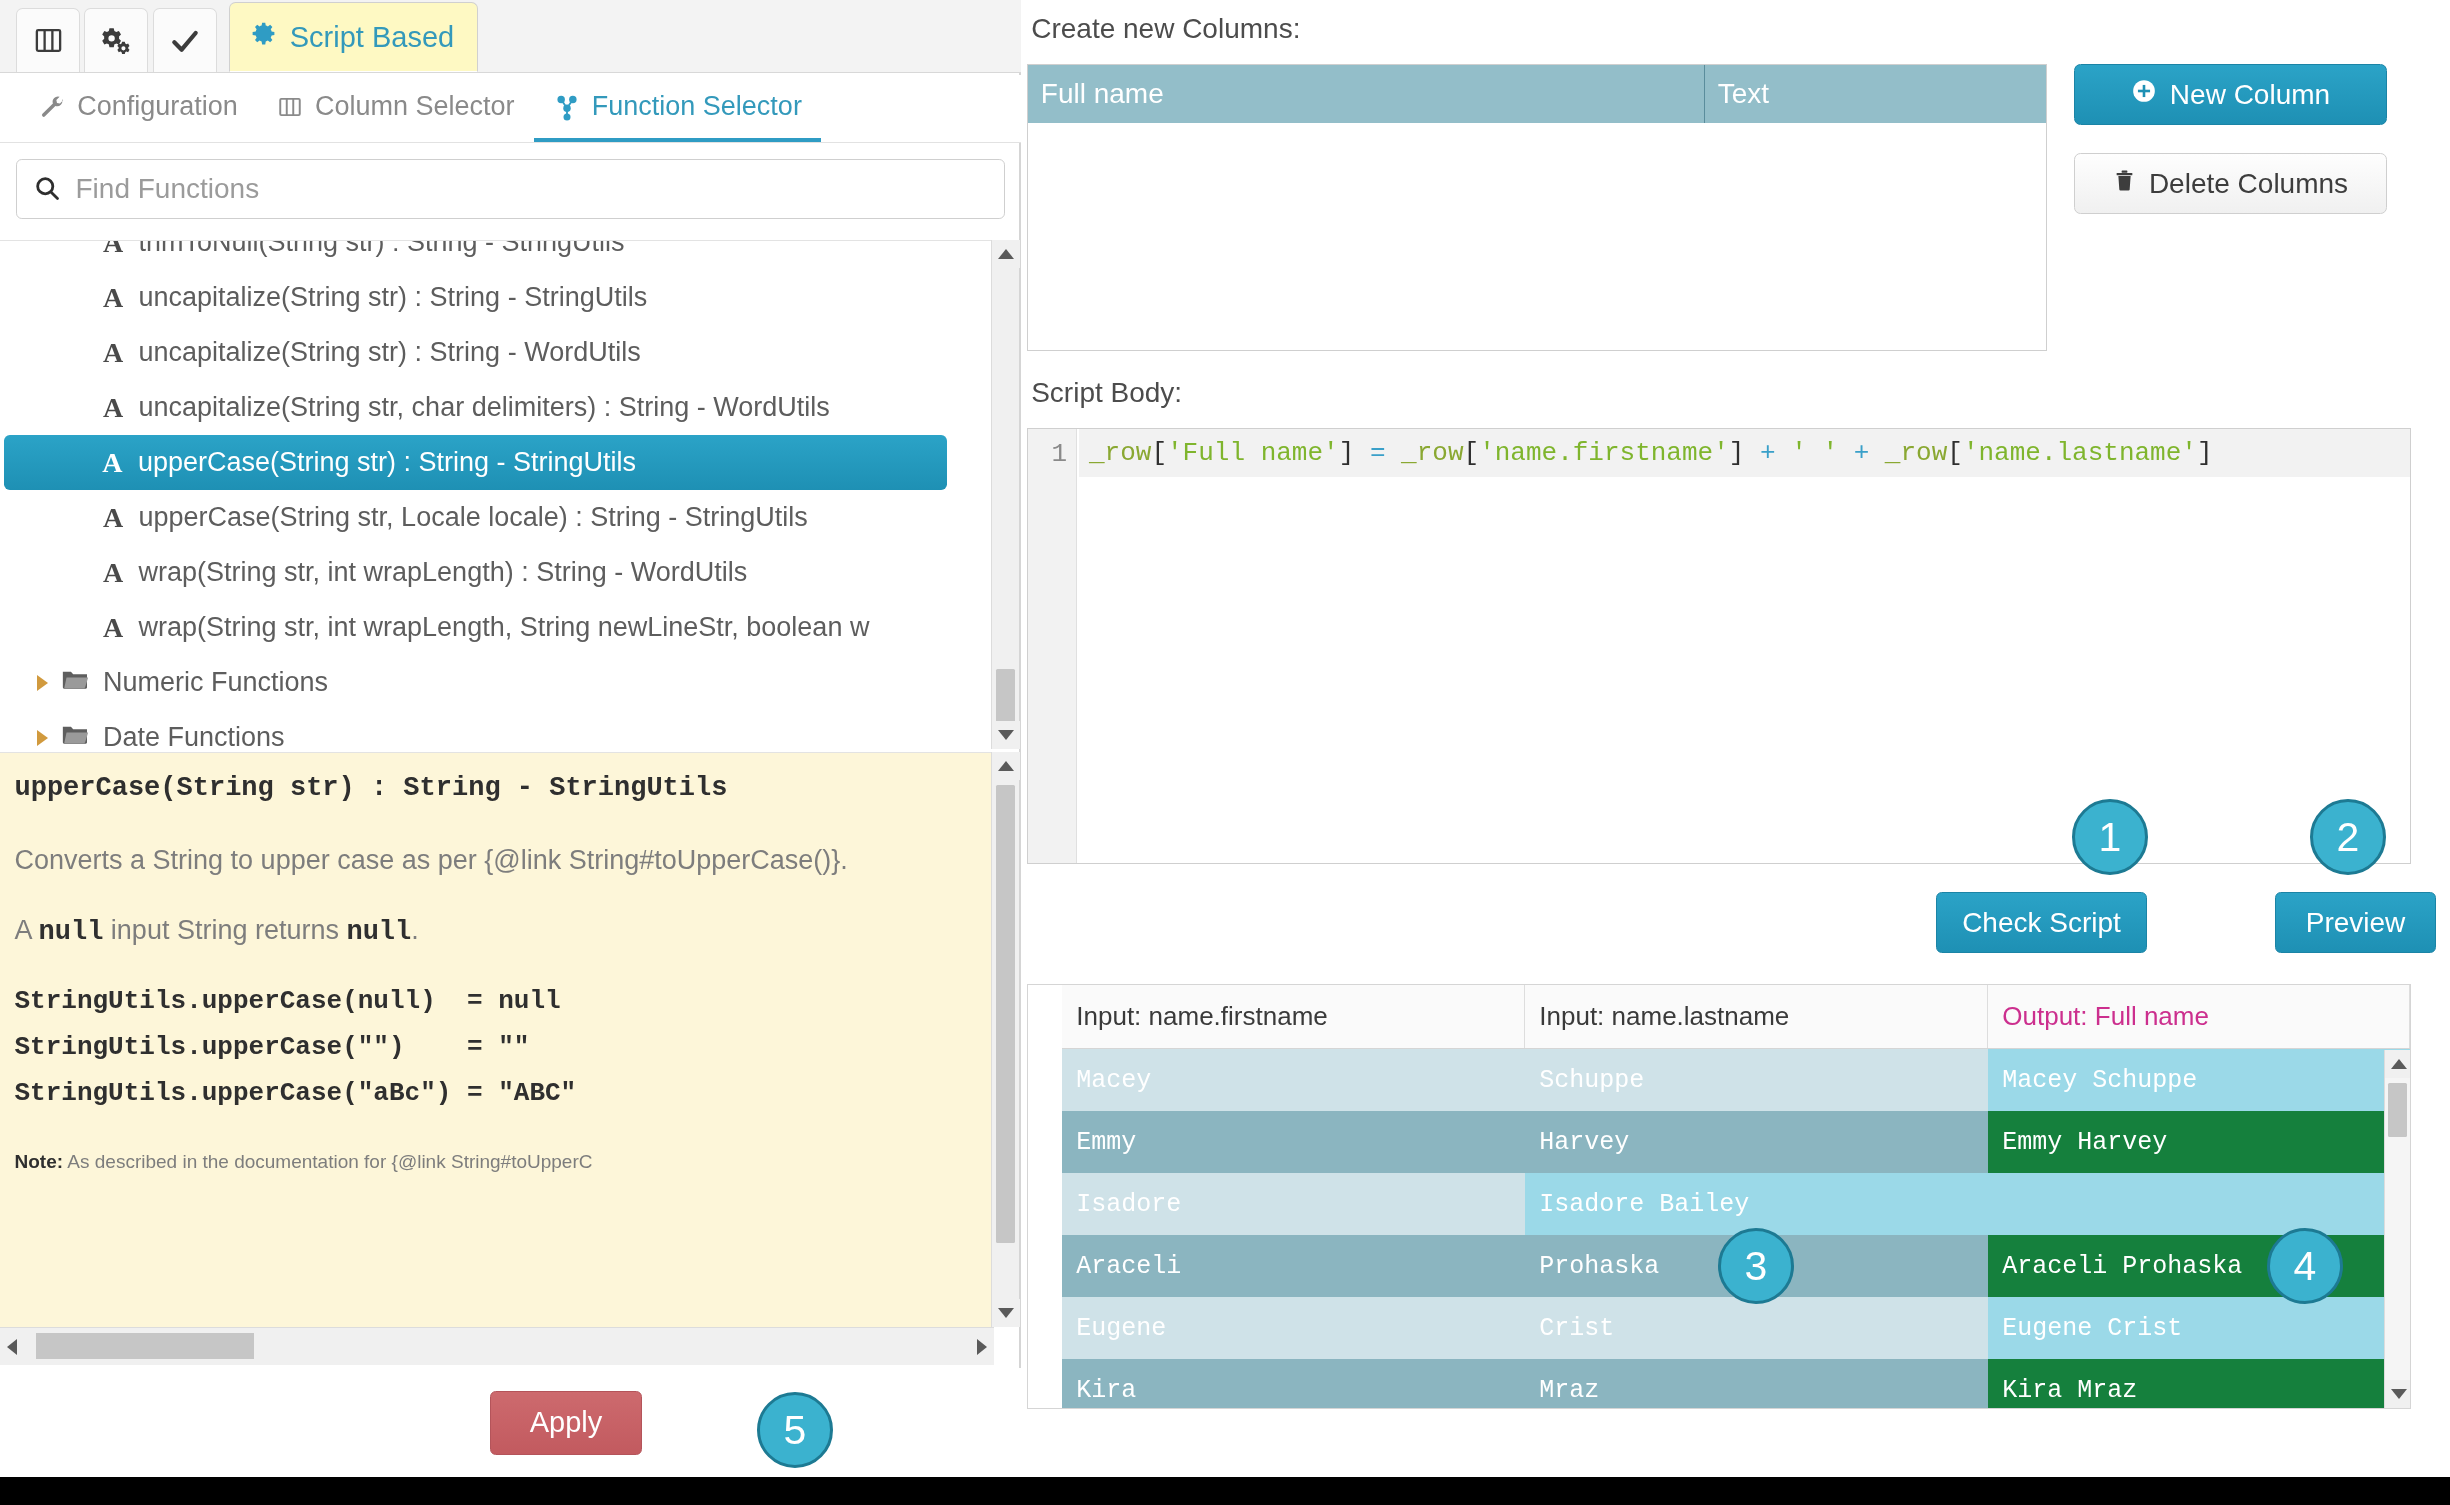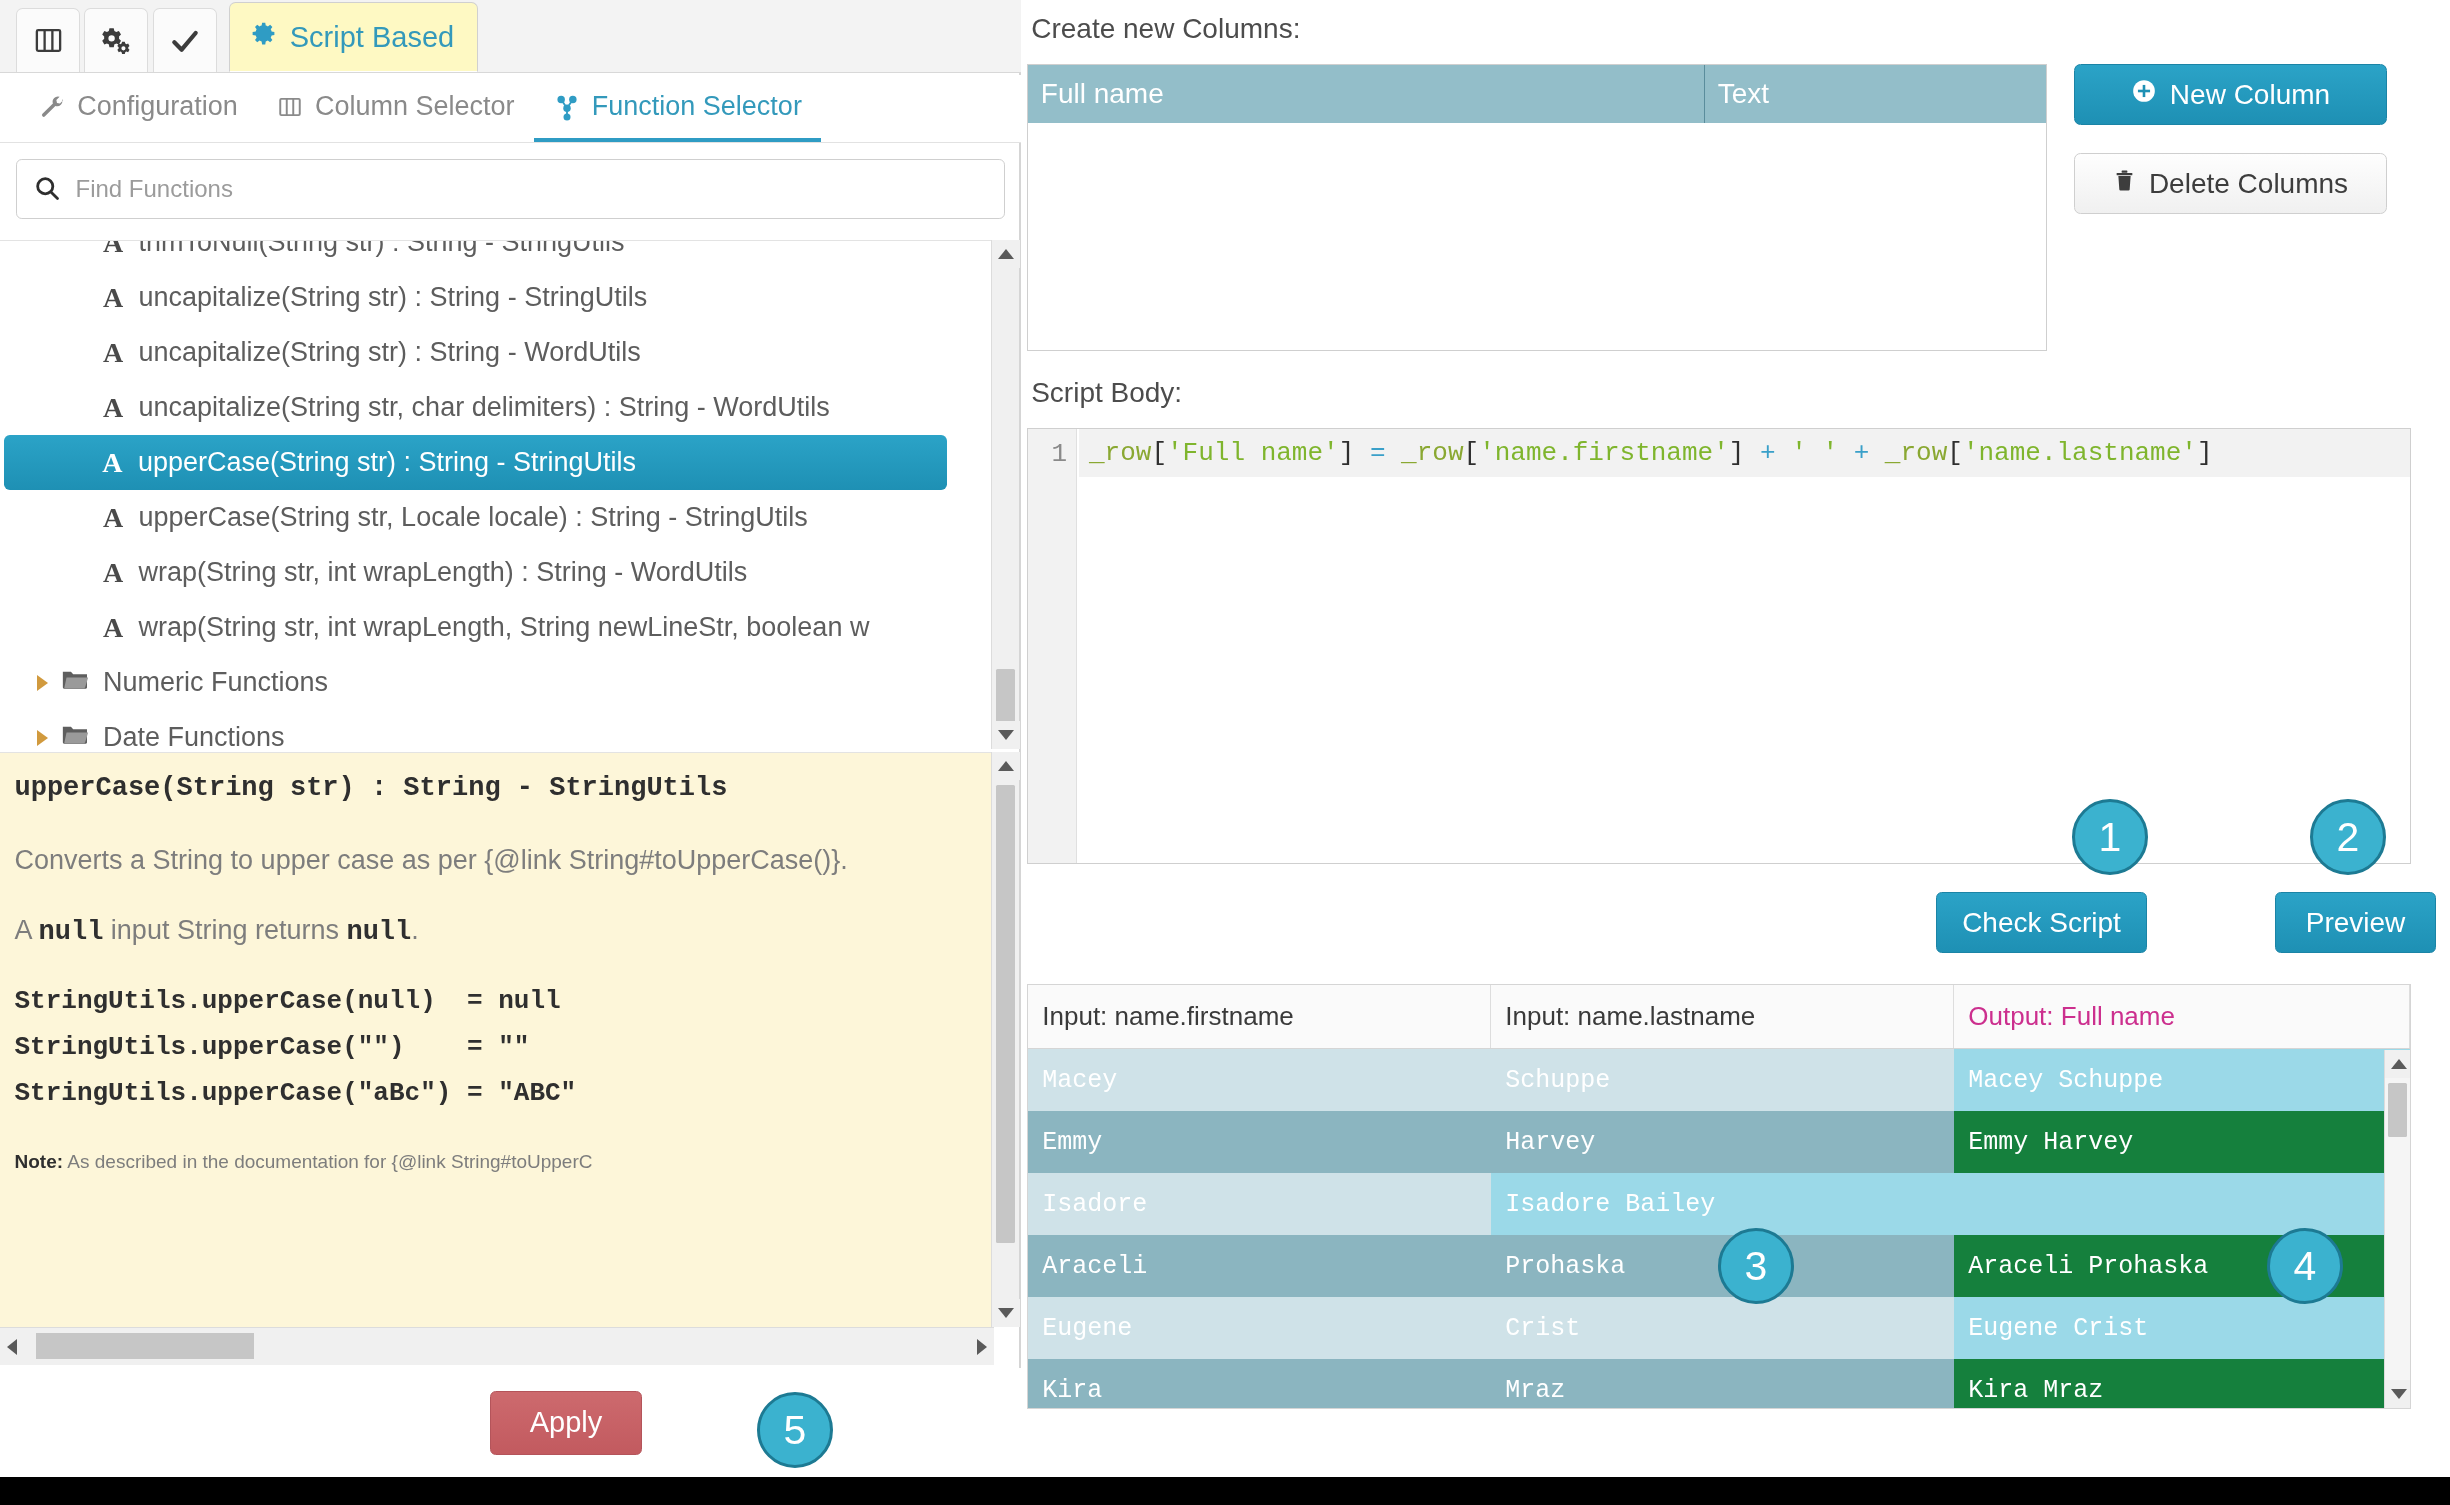--- a/index.html
+++ b/index.html
@@ -57,21 +57,21 @@
   .subtab .ic { width: 29px; height: 29px; display: flex; align-items: center; justify-content: center; }
 
   
   #search-wrap {
     position: absolute; left: 16px; top: 159px; width: 989px; height: 60px;
     border: 1.5px solid #cfcfcf; border-radius: 5.8px; background: #fff;
     display: flex; align-items: center; padding: 0 16px; gap: 14.5px;
   }
   #search-input {
     border: none; outline: none; flex: 1;
-    font-size: 24px; color: #444; font-family: "Liberation Sans", sans-serif;
+    font-size: 28px; color: #444; font-family: "Liberation Sans", sans-serif;
     background: transparent;
   }
   #search-input::placeholder { color: #9b9b9b; }
 
   
   #fn-tree {
     position: absolute; left: 0px; top: 240px; width: 994px; height: 509px;
     border-top: 1.5px solid #e3e3e3;
     background: #fff; overflow: hidden;
   }
@@ -203,21 +203,21 @@
     background: linear-gradient(#2ba3c7, #1e90b4); border: 1.5px solid #1b84a6;
     color: #fff; font-size: 28px; display: flex; align-items: center; justify-content: center;
     cursor: pointer; font-family: "Liberation Sans", sans-serif;
   }
   #btn-check-script { left: 1936px; top: 892px; width: 211px; }
   #btn-preview      { left: 2275px; top: 892px; width: 161px; }
 
   
   #preview-table {
     position: absolute; left: 5.8px; top: 984px; width: 1384px; height: 425px;
-    border: 0.7px solid #d5d5d5; background: #fff; overflow: hidden;
+    border: 0.7px solid #d5d5d5; background: #fff; overflow: hidden; padding-left: 34px;
   }
   #pv-head { display: flex; height: 64px; background: #fafafa; border-bottom: 1.5px solid #d5d5d5; }
   .pv-th { font-size: 26px; display: flex; align-items: center; padding-left: 14.5px; border-right: 0.7px solid #ddd; }
   .pv-th.c0 { width: 463px; color: #3a3a3a; }
   .pv-th.c1 { width: 463px; color: #3a3a3a; }
   .pv-th.c2 { flex: 1; color: #cc2f8e; }
   .pv-row { display: flex; height: 62px; }
   .pv-td { font-family: "Liberation Mono", monospace; font-size: 25px; color: #ffffff;
            display: flex; align-items: center; padding-left: 14.5px; }
   .pv-td.c0 { width: 463px; }

